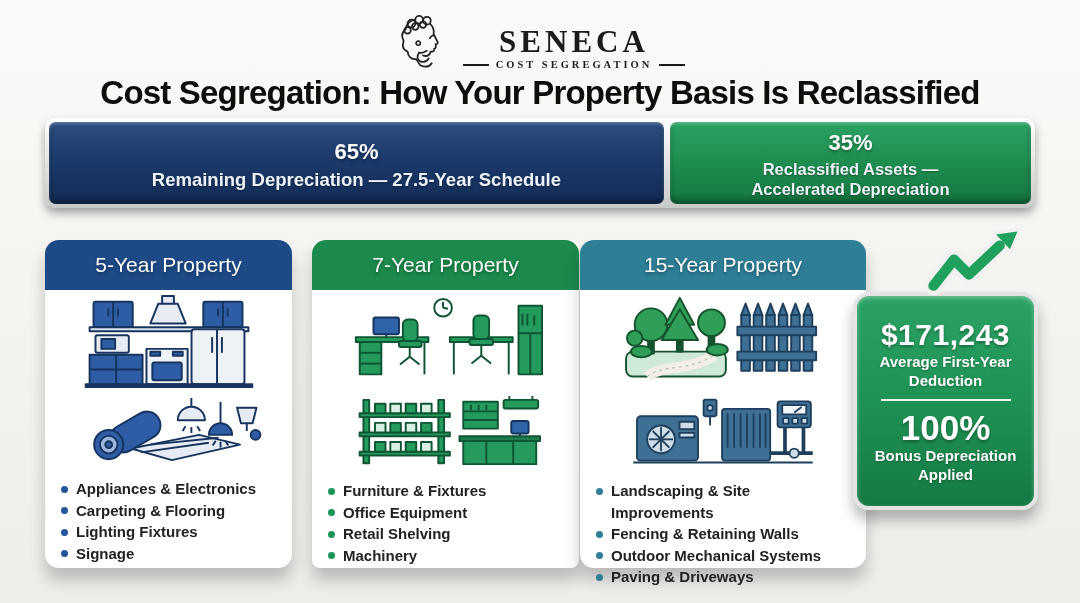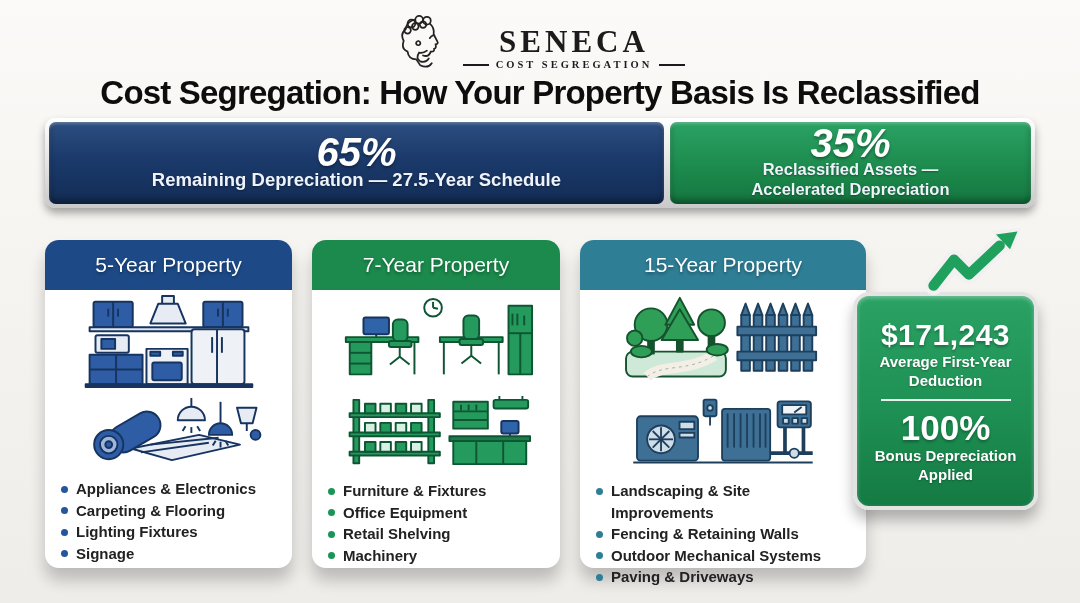--- a/index.html
+++ b/index.html
@@ -25,28 +25,28 @@
   
   .splitbar{position:absolute;top:118px;left:45px;width:990px;height:90px;
     background:linear-gradient(180deg,#ffffff,#c9c9c9);border-radius:10px;
     box-shadow:0 5px 9px rgba(0,0,0,0.35);padding:4px;box-sizing:border-box;
     display:flex;gap:6px;}
   .seg{height:100%;border-radius:7px;display:flex;flex-direction:column;
     align-items:center;justify-content:center;color:#fff;
     box-shadow:inset 0 2px 3px rgba(255,255,255,0.25), inset 0 -4px 6px rgba(0,0,0,0.35);}
   .seg-blue{flex:63;background:linear-gradient(180deg,#2c4e80 0%,#1b3a6b 45%,#122c55 100%);}
   .seg-green{flex:37;background:linear-gradient(180deg,#2aa263 0%,#1e8d4f 50%,#14763f 100%);}
-  .seg-pct{font-size:40px;font-weight:bold;text-shadow:0 2px 3px rgba(0,0,0,0.35);line-height:32px;font-style:italic;}
+  .seg-pct{font-size:22px;font-weight:bold;text-shadow:0 2px 3px rgba(0,0,0,0.35);line-height:32px;}
   .seg-label{font-size:18.5px;font-weight:bold;color:#eef3fb;text-shadow:0 1px 2px rgba(0,0,0,0.35);line-height:23px;text-align:center;}
   .seg-green .seg-label{font-size:16.5px;line-height:20px;}
   
   .card{position:absolute;top:240px;height:328px;background:#fff;border-radius:14px;
     box-shadow:0 12px 16px rgba(0,0,0,0.22);display:flex;flex-direction:column;}
   .card1{left:45px;width:247px;}
-  .card2{left:312px;width:248px;}
+  .card2{left:312px;width:267px;border-radius:8px;}
   .card3{left:580px;width:286px;}
   .card-header{height:50px;border-radius:14px 14px 0 0;display:flex;align-items:center;
     justify-content:center;color:#fff;font-size:21px;font-weight:normal;
     text-shadow:0 2px 3px rgba(0,0,0,0.35);flex:0 0 auto;}
   .card-icons{flex:0 0 172px;display:flex;flex-direction:column;align-items:center;
     justify-content:center;gap:4px;padding-top:4px;}
   .card-list{list-style:none;margin:12px 0 0 0;padding:0 10px 0 16px;}
   .card-list li{position:relative;padding-left:15px;font-size:15px;font-weight:bold;
     color:#222;line-height:21.5px;}
   .card-list li::before{content:"";position:absolute;left:0;top:7.5px;width:7px;height:7px;

